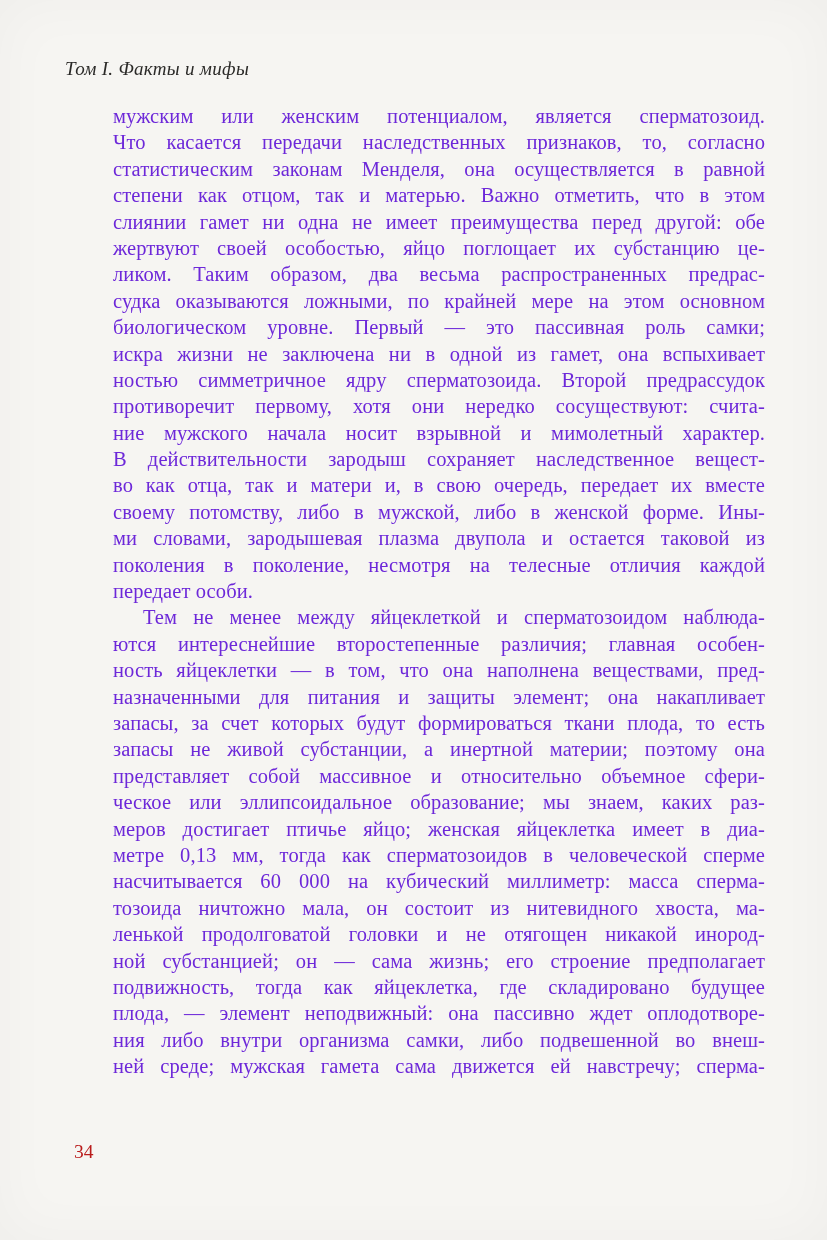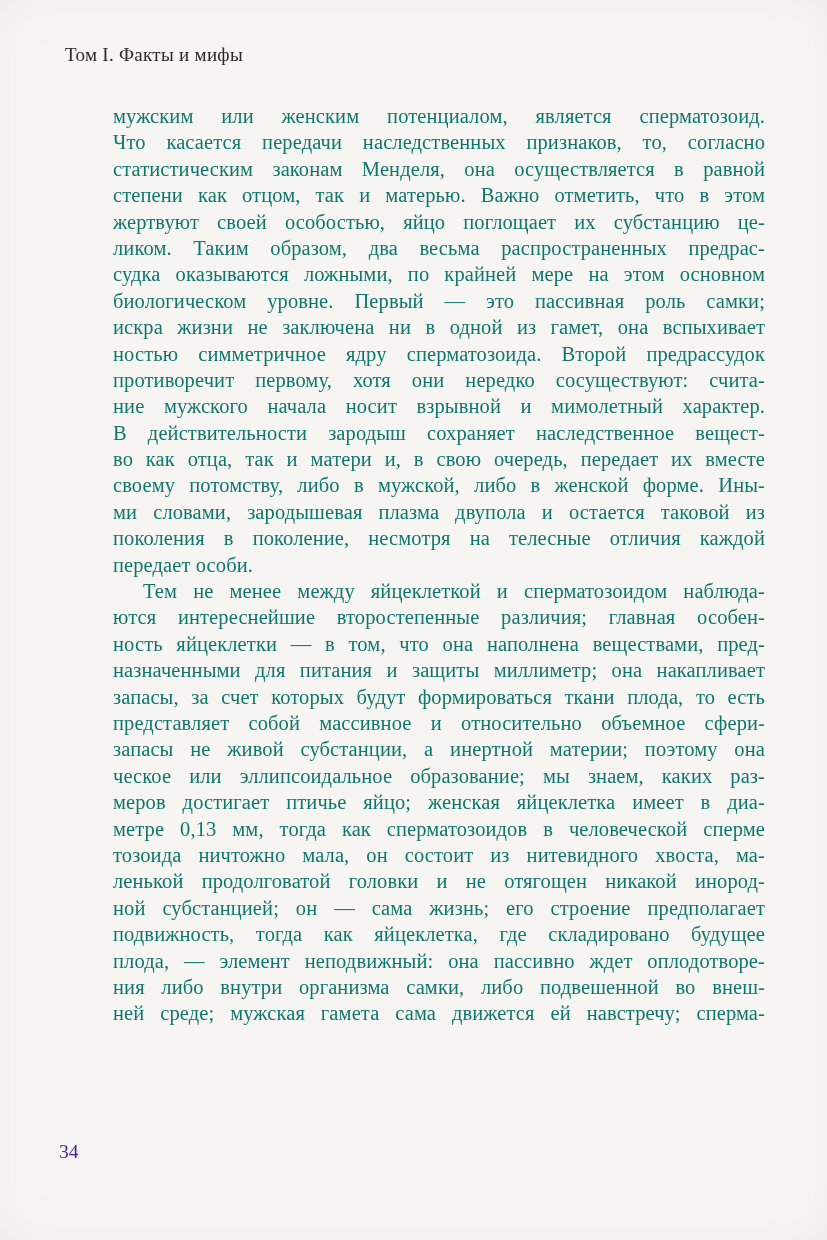--- a/index.html
+++ b/index.html
@@ -13,91 +13,94 @@
     height: 1240px;
     background: #f6f5f2;
     font-family: "Liberation Serif", "DejaVu Serif", serif;
     color: #1d1c1a;
     overflow: hidden;
     box-shadow: inset 0 0 60px rgba(0,0,0,0.03);
   }
   .running-header {
     position: absolute;
     left: 65px;
-    top: 44px;
+    top: 58px;
+    font-style: italic;
     font-size: 19px;
     letter-spacing: 0.3px;
     color: #2b2a28;
   }
   .text-block {
     position: absolute;
     left: 113px;
     top: 103px;
     width: 652px;
   }
   .text-line {
     font-size: 20.5px;
     line-height: 26.4px;
     height: 26.4px;
     text-align: justify;
     text-align-last: justify;
     -moz-text-align-last: justify;
-    color: #0f766e;
+    color: #6d28d9;
     letter-spacing: 0.1px;
   }
   .text-line.indent {
     padding-left: 30px;
   }
   .text-line.para-end {
     text-align-last: left;
     -moz-text-align-last: left;
   }
   .page-number {
     position: absolute;
-    left: 59px;
+    left: 74px;
     top: 1141px;
     font-size: 19.5px;
-    color: #4c1d95;
+    color: #b91c1c;
   }
 </style>
 </head>
 <body>
 
 <div class="page">
   <div class="running-header">Том I. Факты и мифы</div>
 
   <div class="text-block">
       <div class="text-line">мужским или женским потенциалом, является сперматозоид.</div>
       <div class="text-line">Что касается передачи наследственных признаков, то, согласно</div>
       <div class="text-line">статистическим законам Менделя, она осуществляется в равной</div>
       <div class="text-line">степени как отцом, так и матерью. Важно отметить, что в этом</div>
+      <div class="text-line">слиянии гамет ни одна не имеет преимущества перед другой: обе</div>
       <div class="text-line">жертвуют своей особостью, яйцо поглощает их субстанцию це-</div>
       <div class="text-line">ликом. Таким образом, два весьма распространенных предрас-</div>
       <div class="text-line">судка оказываются ложными, по крайней мере на этом основном</div>
       <div class="text-line">биологическом уровне. Первый — это пассивная роль самки;</div>
       <div class="text-line">искра жизни не заключена ни в одной из гамет, она вспыхивает</div>
       <div class="text-line">ностью симметричное ядру сперматозоида. Второй предрассудок</div>
       <div class="text-line">противоречит первому, хотя они нередко сосуществуют: счита-</div>
       <div class="text-line">ние мужского начала носит взрывной и мимолетный характер.</div>
       <div class="text-line">В действительности зародыш сохраняет наследственное вещест-</div>
       <div class="text-line">во как отца, так и матери и, в свою очередь, передает их вместе</div>
       <div class="text-line">своему потомству, либо в мужской, либо в женской форме. Ины-</div>
       <div class="text-line">ми словами, зародышевая плазма двупола и остается таковой из</div>
       <div class="text-line">поколения в поколение, несмотря на телесные отличия каждой</div>
       <div class="text-line para-end">передает особи.</div>
       <div class="text-line indent">Тем не менее между яйцеклеткой и сперматозоидом наблюда-</div>
       <div class="text-line">ются интереснейшие второстепенные различия; главная особен-</div>
       <div class="text-line">ность яйцеклетки — в том, что она наполнена веществами, пред-</div>
-      <div class="text-line">назначенными для питания и защиты миллиметр; она накапливает</div>
+      <div class="text-line">назначенными для питания и защиты элемент; она накапливает</div>
       <div class="text-line">запасы, за счет которых будут формироваться ткани плода, то есть</div>
+      <div class="text-line">запасы не живой субстанции, а инертной материи; поэтому она</div>
       <div class="text-line">представляет собой массивное и относительно объемное сфери-</div>
-      <div class="text-line">запасы не живой субстанции, а инертной материи; поэтому она</div>
       <div class="text-line">ческое или эллипсоидальное образование; мы знаем, каких раз-</div>
       <div class="text-line">меров достигает птичье яйцо; женская яйцеклетка имеет в диа-</div>
       <div class="text-line">метре 0,13 мм, тогда как сперматозоидов в человеческой сперме</div>
+      <div class="text-line">насчитывается 60 000 на кубический миллиметр: масса сперма-</div>
       <div class="text-line">тозоида ничтожно мала, он состоит из нитевидного хвоста, ма-</div>
       <div class="text-line">ленькой продолговатой головки и не отягощен никакой инород-</div>
       <div class="text-line">ной субстанцией; он — сама жизнь; его строение предполагает</div>
       <div class="text-line">подвижность, тогда как яйцеклетка, где складировано будущее</div>
       <div class="text-line">плода, — элемент неподвижный: она пассивно ждет оплодотворе-</div>
       <div class="text-line">ния либо внутри организма самки, либо подвешенной во внеш-</div>
       <div class="text-line">ней среде; мужская гамета сама движется ей навстречу; сперма-</div>
     </div>
 
   <div class="page-number">34</div>

